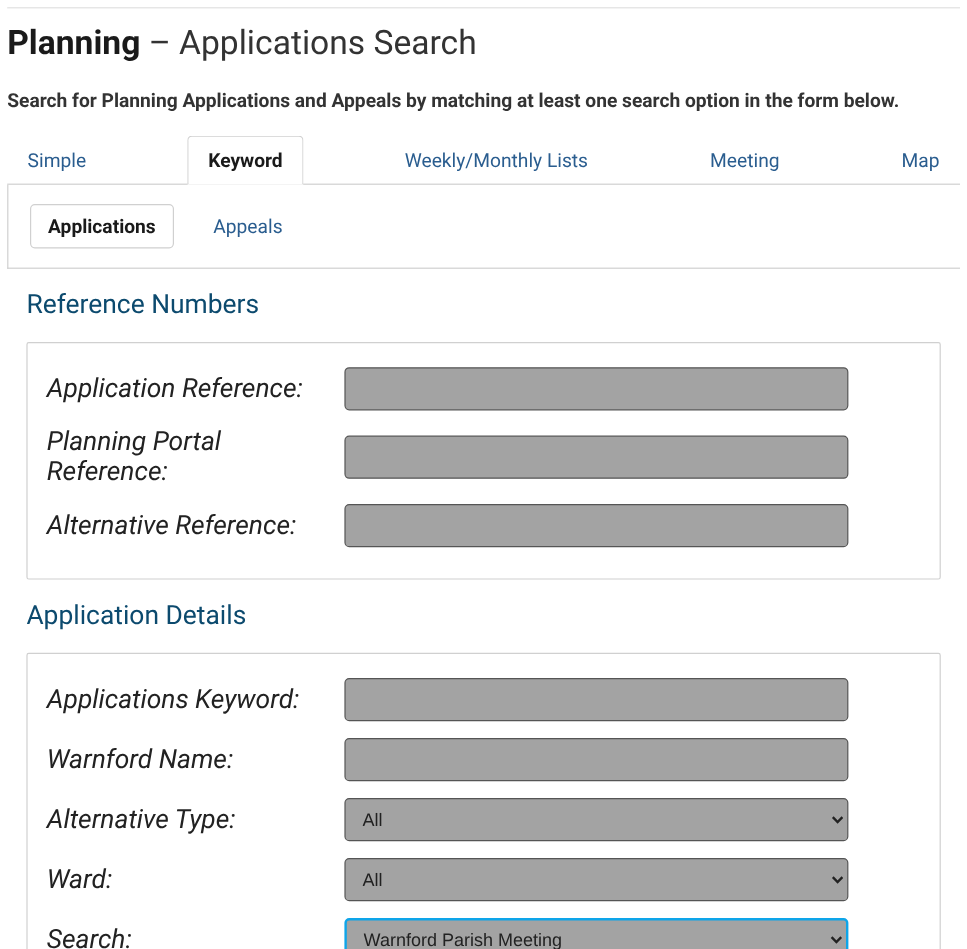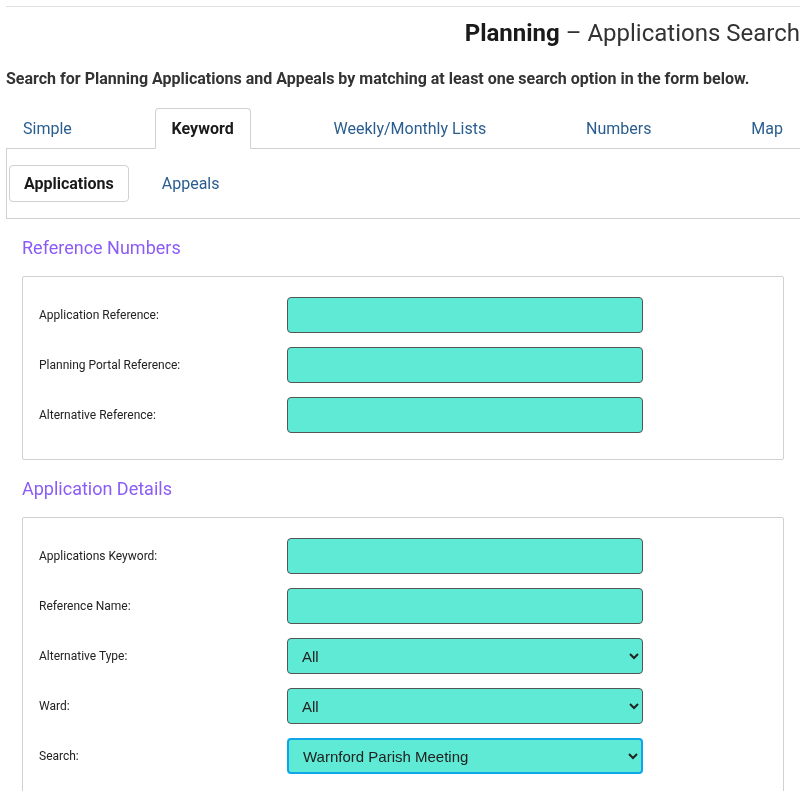--- a/index.html
+++ b/index.html
@@ -14,24 +14,23 @@
       background: #fff;
       padding: 6px;
       width: 806px;
     }
     .page-header {
       border-top: 1px solid #e0e0e0;
       padding-top: 12px;
       padding-bottom: 8px;
     }
     .page-title {
-      font-size: 24px;
+      font-size: 28px;
       font-weight: 400;
       color: #333;
-      text-align: right;
     }
     .page-title strong {
       font-weight: 700;
       color: #1a1a1a;
     }
     .page-description {
       font-size: 16px;
       color: #333;
       margin-top: 14px;
       margin-bottom: 20px;
@@ -57,21 +56,21 @@
       font-weight: 700;
       color: #1a1a1a;
       border: 1px solid #d0d0d0;
       border-bottom: 1px solid #fff;
       border-radius: 4px 4px 0 0;
       background: #fff;
     }
     .sub-tabs-container {
       border-left: 1px solid #d0d0d0;
       border-bottom: 1px solid #d0d0d0;
-      padding: 16px 2px;
+      padding: 16px 18px;
       text-align: right;
     }
     .sub-tabs {
       display: flex;
       gap: 18px;
       align-items: center;
     }
     .sub-tab {
       padding: 8px 14px;
       font-size: 16px;
@@ -84,49 +83,50 @@
       font-weight: 700;
       color: #1a1a1a;
       border: 1px solid #d0d0d0;
       border-radius: 4px;
       background: #fff;
     }
     .section {
       padding: 18px 16px 0 16px;
     }
     .section-title {
-      font-size: 18px;
+      font-size: 22px;
       font-weight: 400;
-      color: #8b5cf6;
+      color: #0c4a6e;
       margin-bottom: 18px;
     }
     .section-box {
       border: 1px solid #d0d0d0;
       border-radius: 2px;
       padding: 20px 16px 12px 16px;
     }
     .form-row {
       display: flex;
       align-items: center;
       margin-bottom: 14px;
     }
     .form-row label {
       width: 248px;
-      font-size: 12px;
+      font-size: 22px;
       color: #222;
+      font-style: italic;
     }
     .form-row input[type="text"],
     .form-row select {
-      width: 356px;
+      width: 420px;
       height: 36px;
       padding: 6px 10px;
       font-size: 15px;
       border: 1px solid #555;
       border-radius: 4px;
-      background: #5eead4;
+      background: #a3a3a3;
       color: #222;
     }
     .form-row select {
       appearance: auto;
     }
     .form-row select.focused {
       border: 2px solid #0ea5e9;
     }
   </style>
 </head>
@@ -137,21 +137,21 @@
     <strong>Planning</strong><span> – Applications Search</span>
   </h1>
 </div>
 
 <p class="page-description">Search for Planning Applications and Appeals by matching at least one search option in the form below.</p>
 
 <div class="main-tabs">
   <div class="main-tab">Simple</div>
   <div class="main-tab active">Keyword</div>
   <div class="main-tab">Weekly/Monthly Lists</div>
-  <div class="main-tab">Numbers</div>
+  <div class="main-tab">Meeting</div>
   <div class="main-tab">Map</div>
 </div>
 
 <div class="sub-tabs-container">
   <div class="sub-tabs">
     <div class="sub-tab active">Applications</div>
     <div class="sub-tab">Appeals</div>
   </div>
 </div>
 
@@ -174,21 +174,21 @@
 </div>
 
 <div class="section">
   <h2 class="section-title">Application Details</h2>
   <div class="section-box">
     <div class="form-row">
       <label>Applications Keyword:</label>
       <input type="text" value="" style="">
     </div>
     <div class="form-row">
-      <label>Reference Name:</label>
+      <label>Warnford Name:</label>
       <input type="text" value="" style="">
     </div>
     <div class="form-row">
       <label>Alternative Type:</label>
       <select>
         <option>All</option>
       </select>
     </div>
     <div class="form-row">
       <label>Ward:</label>

